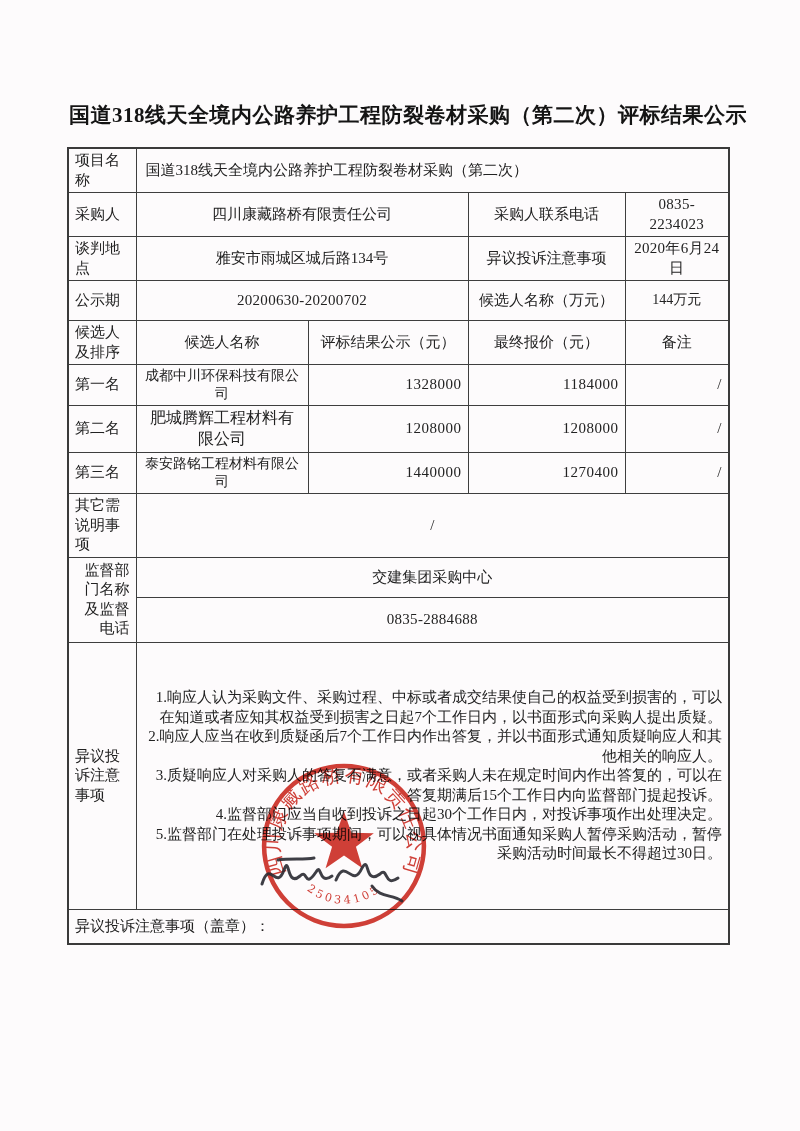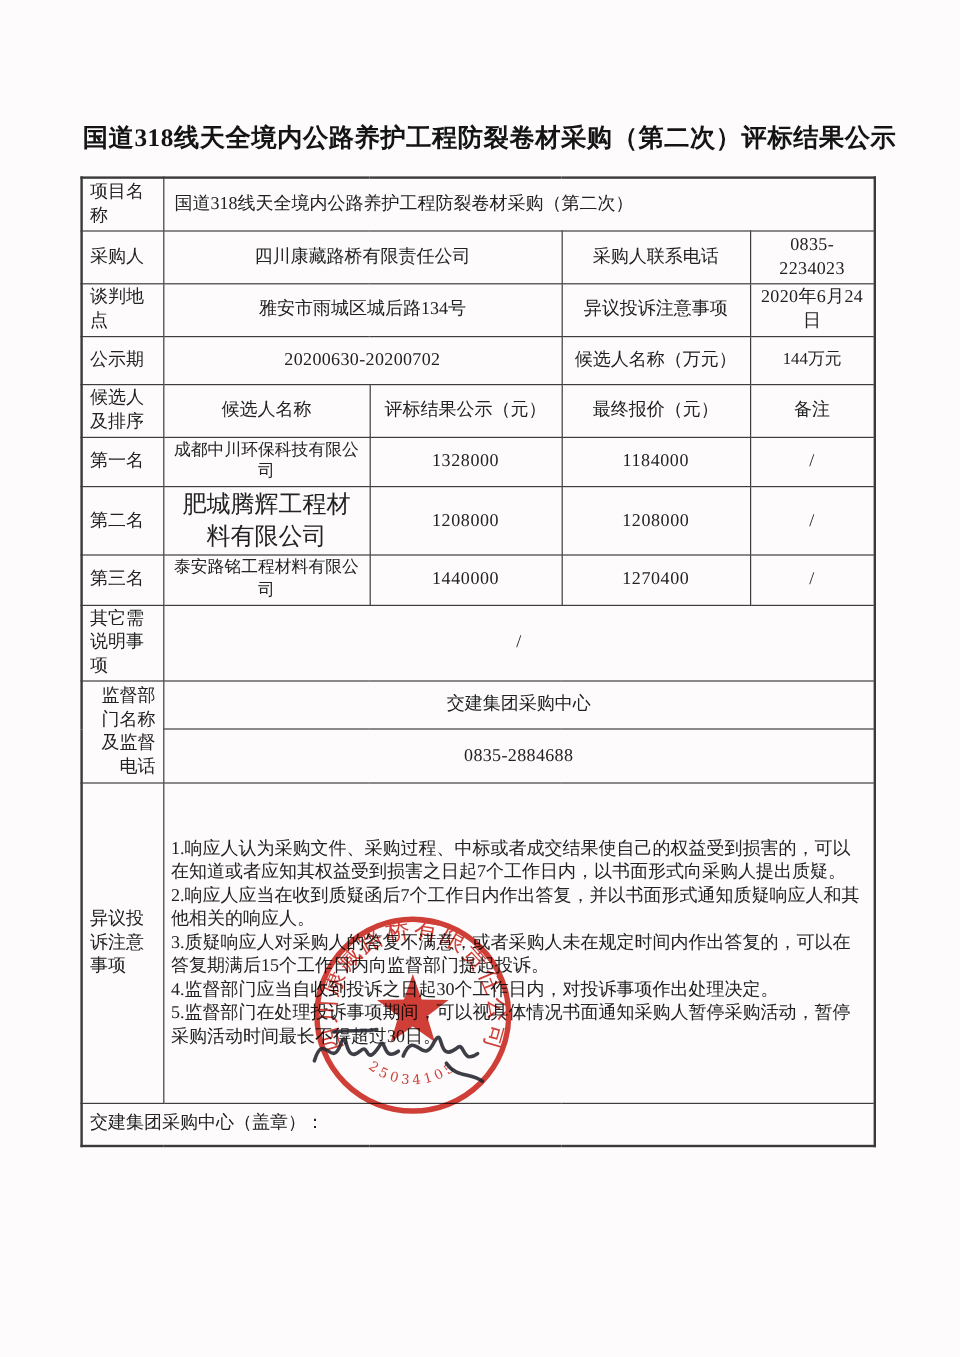--- a/index.html
+++ b/index.html
@@ -19,26 +19,26 @@
     border-collapse:collapse;table-layout:fixed;
     border:2px solid #3a3a3a;
   }
   table.doc td{
     border:1.5px solid #3e3e3e;
     padding:2px 6px;font-size:15px;line-height:1.3;
     vertical-align:middle;overflow:hidden;color:#222;
   }
   .lbl{text-align:left;padding-left:5px;padding-right:3px;}
   .ctr{text-align:center;}
-  .num{text-align:center;font-size:16px;letter-spacing:.5px;}
+  .num{text-align:right;font-size:16px;letter-spacing:.5px;}
   .num-s{text-align:center;font-size:14px;letter-spacing:.3px;margin-left:48px;}
   .sup-lbl{text-align:right;padding-left:4px;padding-right:4px;}
   .obj-lbl{vertical-align:middle;padding-left:5px;margin-top:32px;}
   .obj-body{
-    vertical-align:top;text-align:left;
+    vertical-align:top;text-align:right;
     padding:44px 12px 0 12px;font-size:15px;line-height:20px;
   }
   .obj-body div{margin:0;}
   .sig-cell{text-align:left;font-size:16px;padding-left:7px;}
   .stamp{
     position:absolute;left:256px;top:758px;width:176px;height:176px;
     mix-blend-mode:multiply;opacity:.92;pointer-events:none;
   }
   .signature{
     position:absolute;left:256px;top:846px;width:160px;height:64px;
@@ -92,21 +92,21 @@
       </tr>
       <tr style="height:38px">
         <td class="lbl">第一名</td>
         <td class="ctr" style="font-size:14px">成都中川环保科技有限公司</td>
         <td class="num">1328000</td>
         <td class="num">1184000</td>
         <td class="num">/</td>
       </tr>
       <tr style="height:38px">
         <td class="lbl">第二名</td>
-        <td class="ctr" style="font-size:20px">肥城腾辉工程材料有限公司</td>
+        <td class="ctr" style="font-size:16px">肥城腾辉工程材料有限公司</td>
         <td class="num">1208000</td>
         <td class="num">1208000</td>
         <td class="num">/</td>
       </tr>
       <tr style="height:32px">
         <td class="lbl">第三名</td>
         <td class="ctr" style="font-size:14px">泰安路铭工程材料有限公司</td>
         <td class="num">1440000</td>
         <td class="num">1270400</td>
         <td class="num">/</td>
@@ -126,21 +126,21 @@
         <td class="obj-lbl">异议投诉注意事项</td>
         <td colspan="4" class="obj-body">
           <div>1.响应人认为采购文件、采购过程、中标或者成交结果使自己的权益受到损害的，可以在知道或者应知其权益受到损害之日起7个工作日内，以书面形式向采购人提出质疑。</div>
           <div>2.响应人应当在收到质疑函后7个工作日内作出答复，并以书面形式通知质疑响应人和其他相关的响应人。</div>
           <div>3.质疑响应人对采购人的答复不满意，或者采购人未在规定时间内作出答复的，可以在答复期满后15个工作日内向监督部门提起投诉。</div>
           <div>4.监督部门应当自收到投诉之日起30个工作日内，对投诉事项作出处理决定。</div>
           <div>5.监督部门在处理投诉事项期间，可以视具体情况书面通知采购人暂停采购活动，暂停采购活动时间最长不得超过30日。</div>
         </td>
       </tr>
       <tr style="height:35px">
-        <td colspan="5" class="sig-cell">交建集团采购中心（盖章）：</td>
+        <td colspan="5" class="sig-cell">异议投诉注意事项（盖章）：</td>
       </tr>
     </tbody>
   </table>
 
   <svg class="stamp" viewBox="0 0 174 174" aria-hidden="true">
     <defs>
       <path id="arcTop" d="M 35.9 125.5 A 64 64 0 1 1 138.1 125.5" fill="none"></path>
       <path id="arcBot" d="M 41.5 121.3 A 57 57 0 0 0 132.5 121.3" fill="none"></path>
     </defs>
     <circle cx="87" cy="87" r="79" fill="none" stroke="#cd2f26" stroke-width="4.5"></circle>

